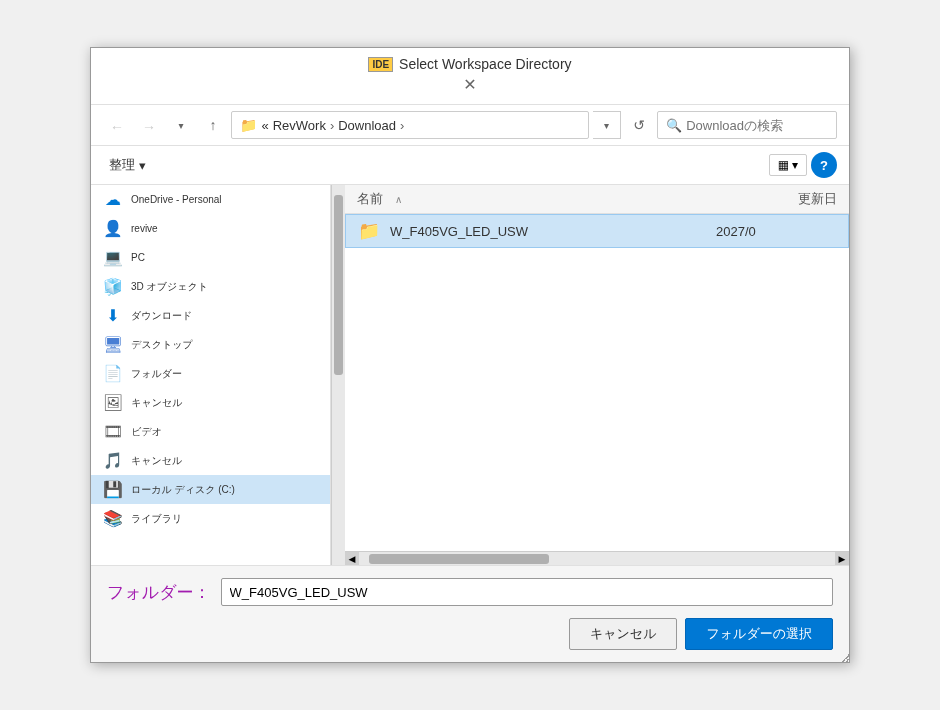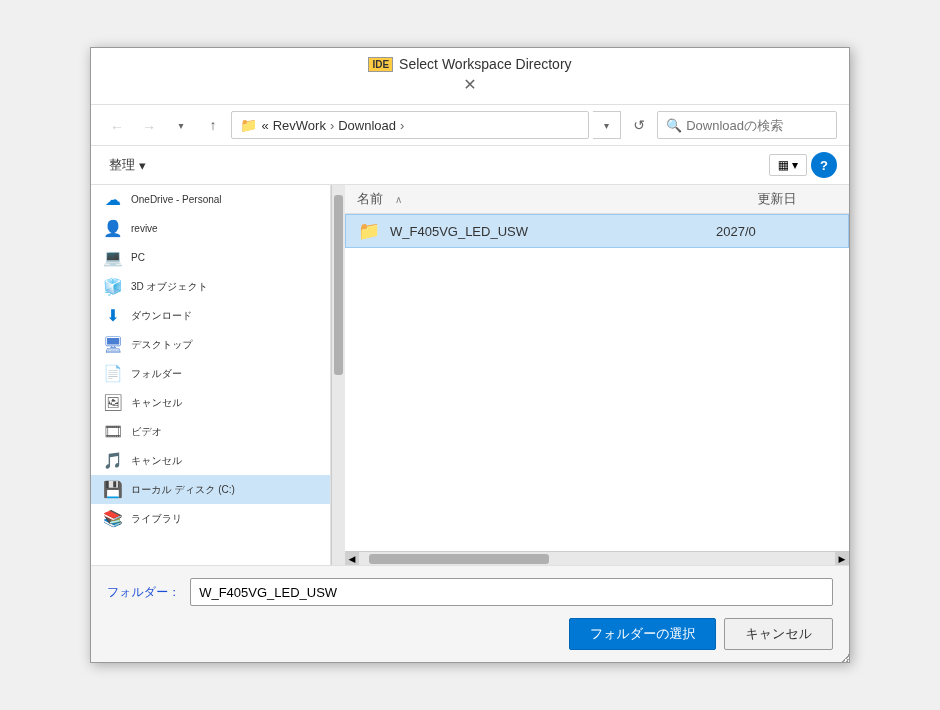--- a/index.html
+++ b/index.html
@@ -241,21 +241,21 @@
     .file-list-header {
       display: flex;
       align-items: center;
       padding: 5px 12px;
       border-bottom: 1px solid #e0e0e0;
       background: #f5f5f5;
       font-size: 13px;
       color: #555;
     }
     .col-name { flex: 1; display: flex; align-items: center; gap: 12px; }
-    .col-date { width: 120px; text-align: center; }
+    .col-date { width: 120px; text-align: right; }
     .col-sort-arrow { font-size: 10px; color: #888; }
     .file-list {
       flex: 1;
       overflow-y: auto;
     }
     .file-item {
       display: flex;
       align-items: center;
       padding: 5px 12px;
       cursor: pointer;
@@ -303,22 +303,22 @@
       background: #f5f5f5;
       border-top: 1px solid #e0e0e0;
     }
     .folder-row {
       display: flex;
       align-items: center;
       gap: 10px;
       margin-bottom: 12px;
     }
     .folder-label {
-      font-size: 12px;
-      color: #1d4ed8;
+      font-size: 17px;
+      color: #a21caf;
       min-width: 60px;
       text-align: center;
     }
     .folder-input {
       flex: 1;
       height: 28px;
       border: 1px solid #999;
       border-radius: 2px;
       padding: 0 8px;
       font-size: 13px;
@@ -488,19 +488,19 @@
       </div>
     </div>
   </div>
 
   <div class="footer">
     <div class="folder-row">
       <label class="folder-label">フォルダー：</label>
       <input type="text" class="folder-input" value="W_F405VG_LED_USW" style="">
     </div>
     <div class="button-row">
+      <button class="dialog-btn">キャンセル</button>
       <button class="dialog-btn primary">フォルダーの選択</button>
-      <button class="dialog-btn">キャンセル</button>
     </div>
   </div>
 
   <div class="resize-handle"></div>
 </div>
 
 </body></html>

